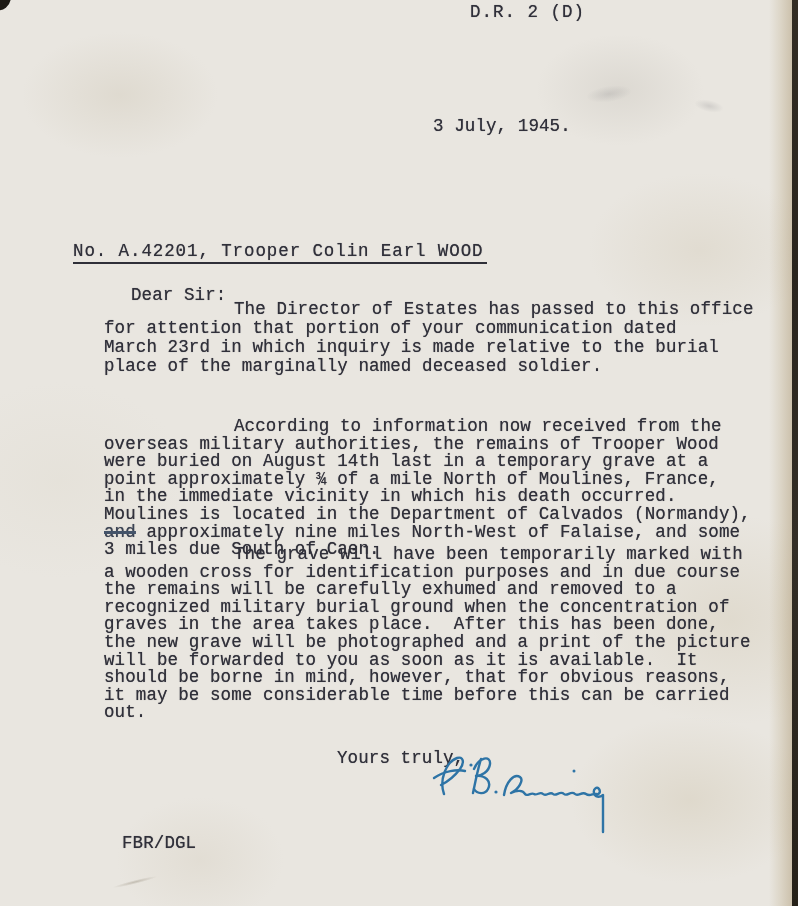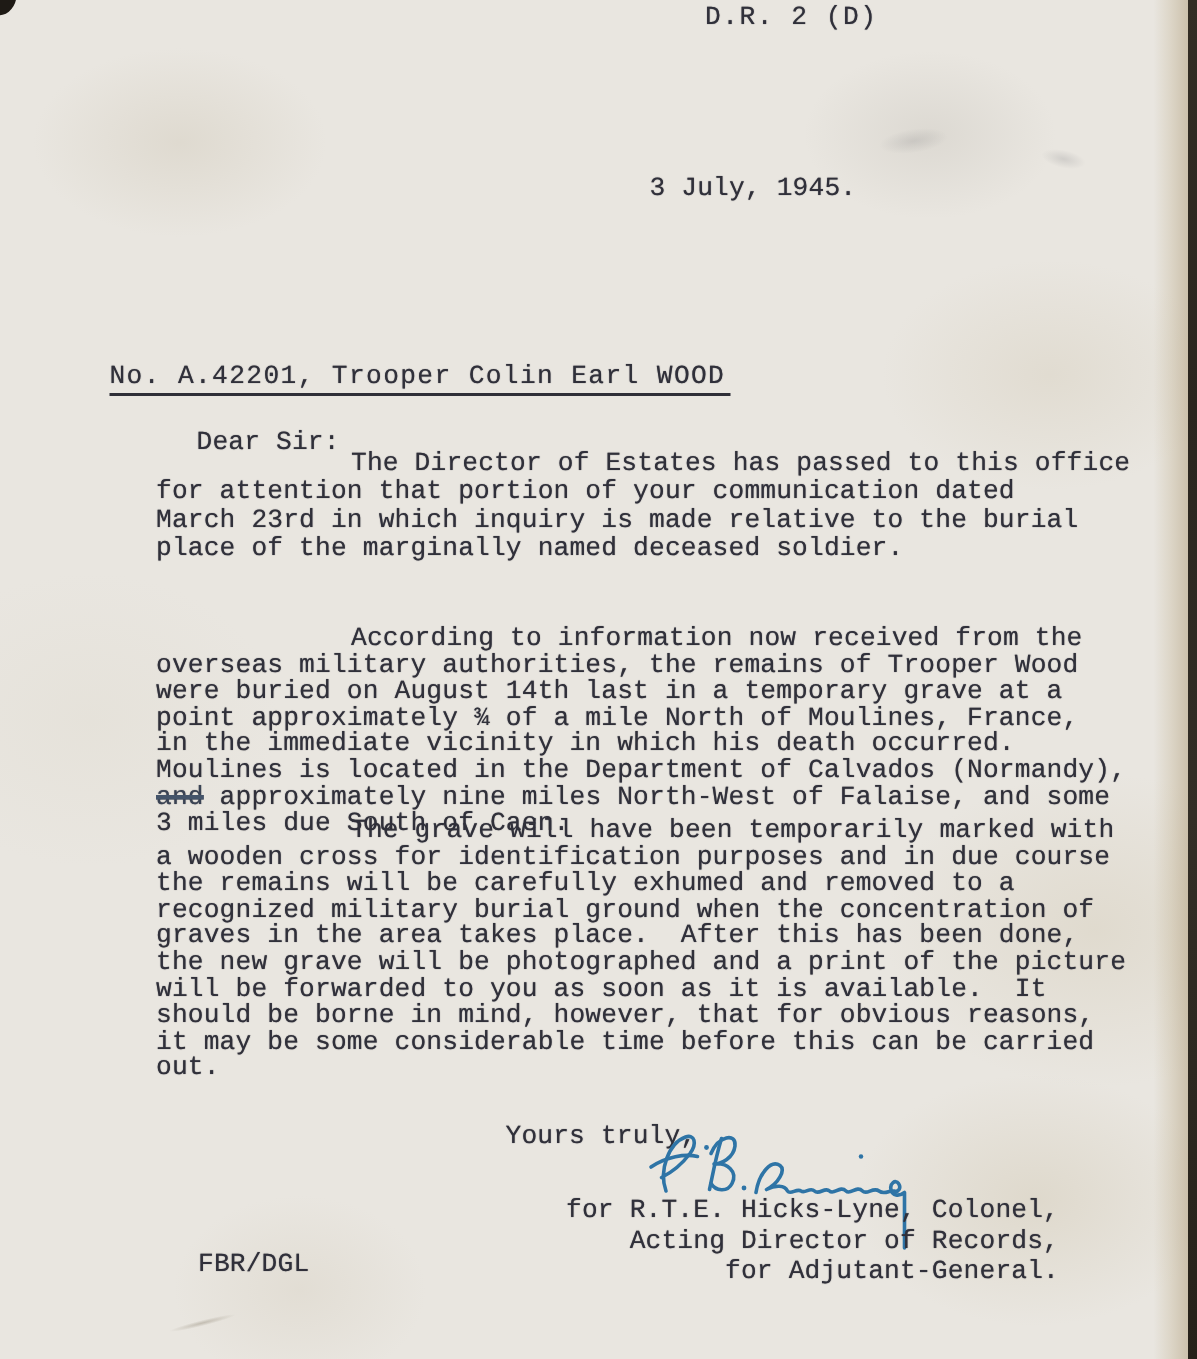--- a/index.html
+++ b/index.html
@@ -96,25 +96,22 @@
       <path d="M10,34 C20,27 33,25 41,27"></path>
       <circle cx="47" cy="21" r="1.6" fill="#2e74a6" stroke="none"></circle>
       <path d="M57,15 C53,28 51,40 49,49"></path>
       <path d="M50,25 C55,13 67,11 66,20 C65,28 57,32 52,32 C61,31 68,37 64,45 C61,51 53,50 50,45"></path>
       <circle cx="72" cy="48" r="1.6" fill="#2e74a6" stroke="none"></circle>
       <path d="M80,51 C82,38 90,29 96,33 C100,36 95,45 87,49 C93,46 99,46 101,50 C103,53 107,48 110,50 C113,52 116,47 119,50 C122,53 126,47 129,50 C132,53 136,46 140,50 C143,53 147,46 151,50 C154,53 158,47 162,50 C166,53 169,49 172,50 C175,51 177,48 175,45 C173,42 169,45 170,49 C171,53 175,54 179,51 L179,88"></path>
       <circle cx="150" cy="27" r="1.5" fill="#2e74a6" stroke="none"></circle>
     </g>
   </svg>
 
-  <div class="abs pre sig-block" style="left:330px;top:797px;">for R.T.E. Hicks-Lyne, Colonel,
-Acting Director of Records,
-for Adjutant-General.</div>
 
-  <div class="abs" style="left:132px;top:833px;text-align:right;">FBR/DGL</div>
+  <div class="abs" style="left:122px;top:833px;text-align:right;">FBR/DGL</div>
 
   <div class="abs tan-band"></div>
   <div class="abs dark-strip"></div>
   <div class="abs corner-notch"></div>
   <div class="abs smudge-a"></div>
   <div class="abs smudge-b"></div>
   <div class="abs crease"></div>
 
 </div>
 

